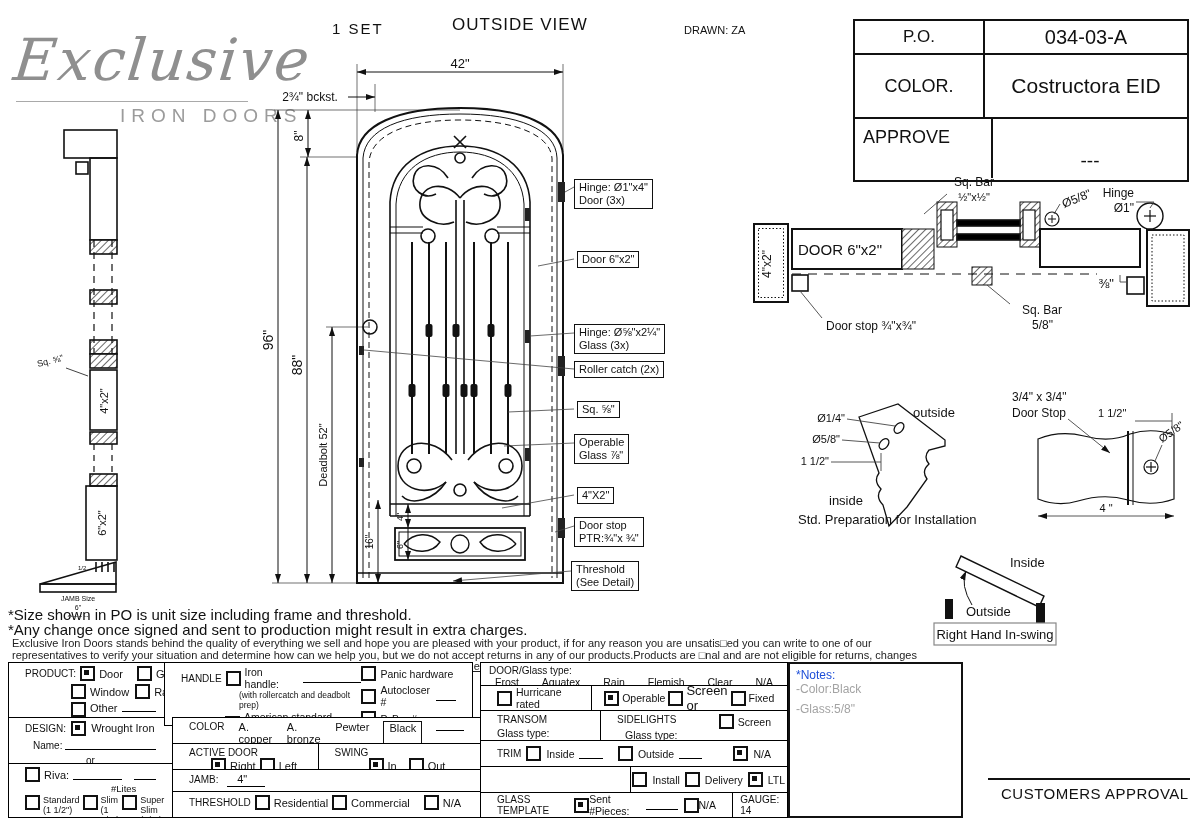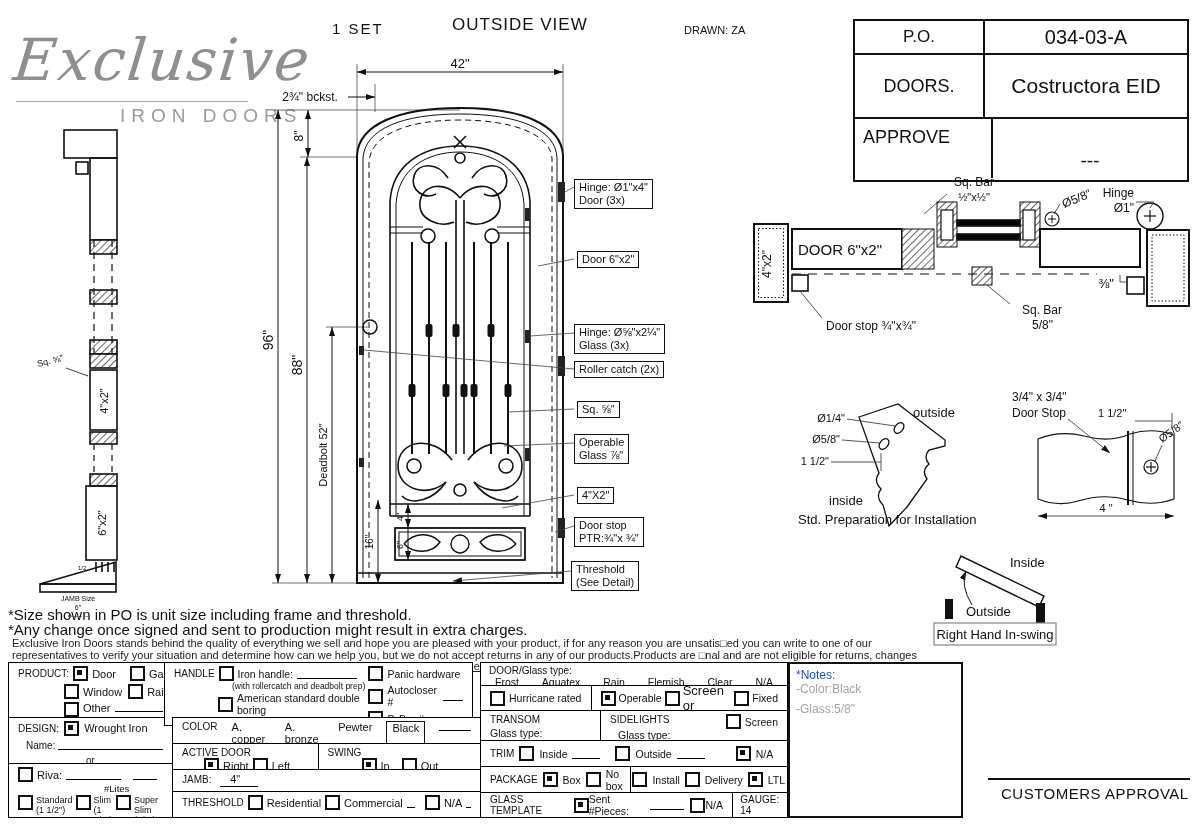--- a/index.html
+++ b/index.html
@@ -20,21 +20,21 @@
   .pot-row:last-child{border-bottom:none;}
   .pot-l{width:128px;border-right:2px solid #111;display:flex;align-items:center;justify-content:center;}
   .pot-v{flex:1;display:flex;align-items:center;justify-content:center;}
   
   .co{position:absolute;border:1.3px solid #111;background:#fff;font-size:11px;line-height:13px;padding:1px 4px;white-space:nowrap;}
   
   .disc1{position:absolute;left:8px;top:606px;font-size:15px;}
   .disc2{position:absolute;left:8px;top:621px;font-size:15px;}
   .discb{position:absolute;left:12px;font-size:11px;color:#222;}
   
-  .cell{position:absolute;box-sizing:border-box;border:1.5px solid #000;background:#fff;padding:3px 9px;font-size:10px;overflow:hidden;}
+  .cell{position:absolute;box-sizing:border-box;border:1.5px solid #000;background:#fff;padding:3px 16px;font-size:10px;overflow:hidden;}
   .hd{font-size:10px;}
   .cb{display:inline-block;width:11px;height:11px;border:2px solid #111;position:relative;background:#fff;flex:none;}
   .cb[data-checked="true"]::after{content:"";position:absolute;left:2px;top:2px;width:5px;height:5px;background:#111;}
   .bl{display:inline-block;border-bottom:1.4px solid #000;height:9px;vertical-align:-2px;}
   .sub9{font-size:9px;line-height:10px;}
   .blackbox{border:1.6px solid #111;padding:0 5px;font-size:11px;}
   .notes{position:absolute;left:788px;top:662px;width:175px;height:156px;border:2px solid #111;box-sizing:border-box;background:#fff;padding:4px 6px;}
   .appr-line{position:absolute;left:988px;top:778px;width:202px;border-top:2px solid #111;}
   .appr-txt{position:absolute;left:1001px;top:785px;font-size:15px;letter-spacing:.5px;}
 </style>
@@ -50,21 +50,21 @@
   <div class="t-set">1  SET</div>
   <div class="t-view">OUTSIDE VIEW</div>
   <div class="t-drawn">DRAWN: ZA</div>
 
   <div class="pot">
     <div class="pot-row" style="height:32px">
       <div class="pot-l" style="font-size:17px">P.O.</div>
       <div class="pot-v" style="font-size:20px">034-03-A</div>
     </div>
     <div class="pot-row" style="height:62px">
-      <div class="pot-l" style="font-size:18px">DOORS.</div>
+      <div class="pot-l" style="font-size:18px">COLOR.</div>
       <div class="pot-v" style="font-size:21px">Costructora EID</div>
     </div>
     <div class="pot-row" style="height:59px">
       <div class="pot-l" style="font-size:18px;justify-content:flex-start;padding-left:8px;align-items:flex-start;padding-top:8px">APPROVE</div>
       <div class="pot-v" style="font-size:19px;padding-top:24px">---</div>
     </div>
   </div>
 
   <svg class="abs" style="left:28px;top:122px" width="150" height="495" viewBox="0 0 150 495">
     <defs>
@@ -585,27 +585,20 @@
     <span class="cb" data-checked="false"></span>
     <span style="font-size:10.5px">Inside</span>
     <span class="bl" style="width:28px"></span>
     <span class="cb" style="margin-left:10px" data-checked="false"></span>
     <span style="font-size:10.5px">Outside</span>
     <span class="bl" style="width:28px"></span>
     <span class="cb" style="margin-left:26px" data-checked="true"></span>
     <span style="font-size:10.5px">N/A</span>
   </div>
 
-  <div class="cell" style="left:480px;top:766px;width:151px;height:27px;display:flex;align-items:center;gap:5px">
-    <span class="hd">PACKAGE</span>
-    <span class="cb" data-checked="true"></span>
-    <span style="font-size:10.5px">Box</span>
-    <span class="cb" data-checked="false"></span>
-    <span style="font-size:10.5px">No box</span>
-  </div>
   <div class="cell" style="left:629.5px;top:766px;width:158.5px;height:27px;display:flex;align-items:center;gap:5px;justify-content:center">
     <span class="cb" data-checked="false"></span>
     <span style="font-size:10.5px">Install</span>
     <span class="cb" data-checked="false"></span>
     <span style="font-size:10.5px">Delivery</span>
     <span class="cb" data-checked="true"></span>
     <span style="font-size:10.5px">LTL</span>
   </div>
 
   <div class="cell" style="left:480px;top:792px;width:253px;height:26px;display:flex;align-items:center;">

